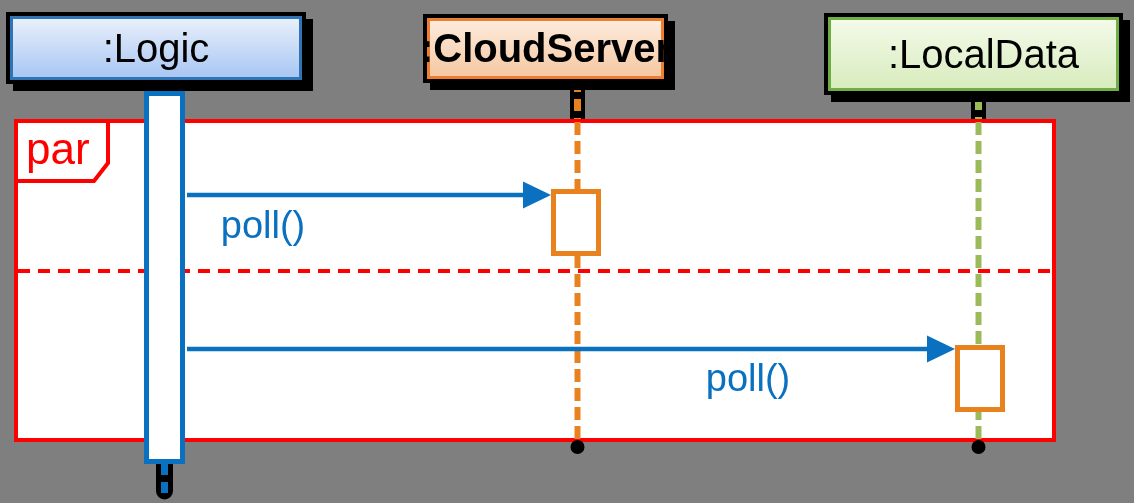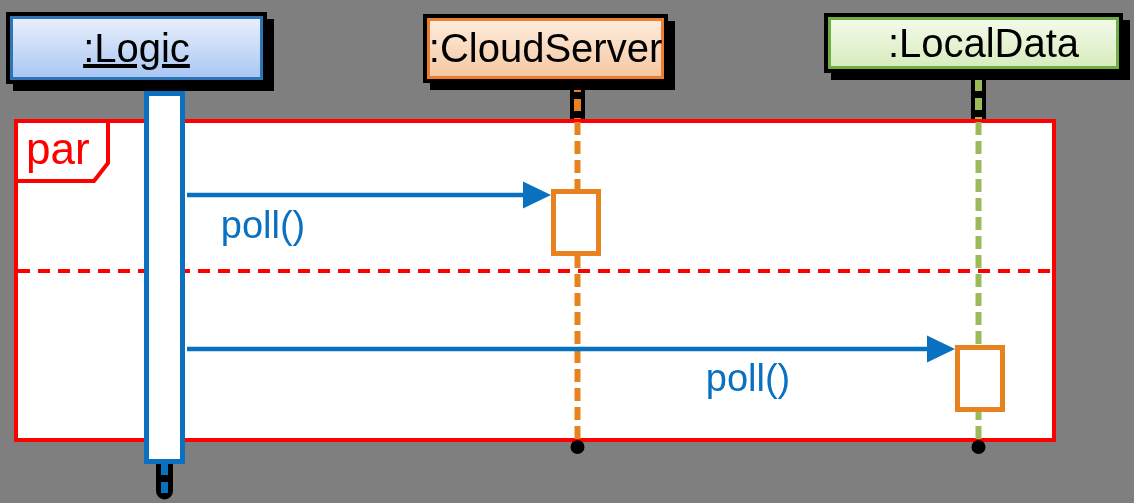--- a/index.html
+++ b/index.html
@@ -15,32 +15,32 @@
   .actor-head{
     position:absolute;
     box-sizing:border-box;
     display:flex;align-items:center;justify-content:center;
     font-size:40px;color:#000;
     border:3px solid #000;
     box-shadow:0 0 0 4px #000, 7px 7px 0 4px #000;
     z-index:5;
   }
   .head-logic{
-    left:10px;top:16px;width:253px;height:64px;
+    left:10px;top:16px;width:292px;height:64px;
     border-color:#2E75B6;
     background:linear-gradient(to bottom,#E8EFFB 0%,#A9C7F3 100%);
-    text-decoration:underline;
   }
   .head-cloud{
     left:427px;top:18px;width:237px;height:61px;
     border-color:#ED7D31;
     background:linear-gradient(to bottom,#FDEBDC 0%,#F5C8A2 100%);
+    font-weight:bold;
   }
   .head-local{
-    left:828px;top:17px;width:291px;height:52px;
+    left:828px;top:17px;width:291px;height:74px;
     border-color:#70AD47;
     background:linear-gradient(to bottom,#F3FAE9 0%,#D8ECBE 100%);
     padding-left:20px;
   }
   .frag-operator{
     position:absolute;left:26px;top:127px;
     font-size:44px;line-height:1;color:#FF0000;
     z-index:6;
   }
   .msg-label{

